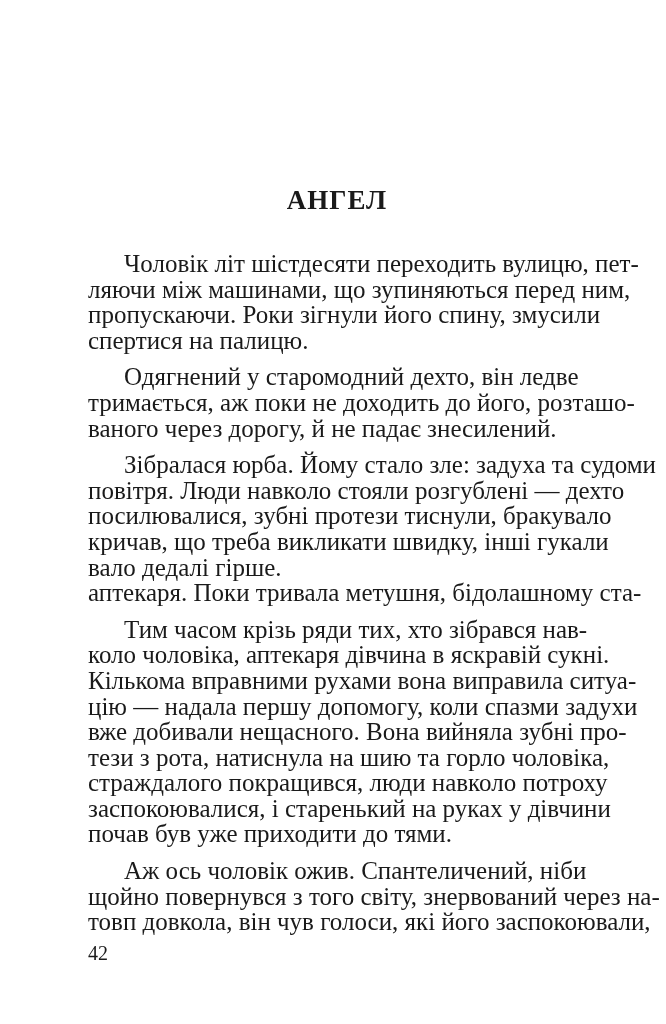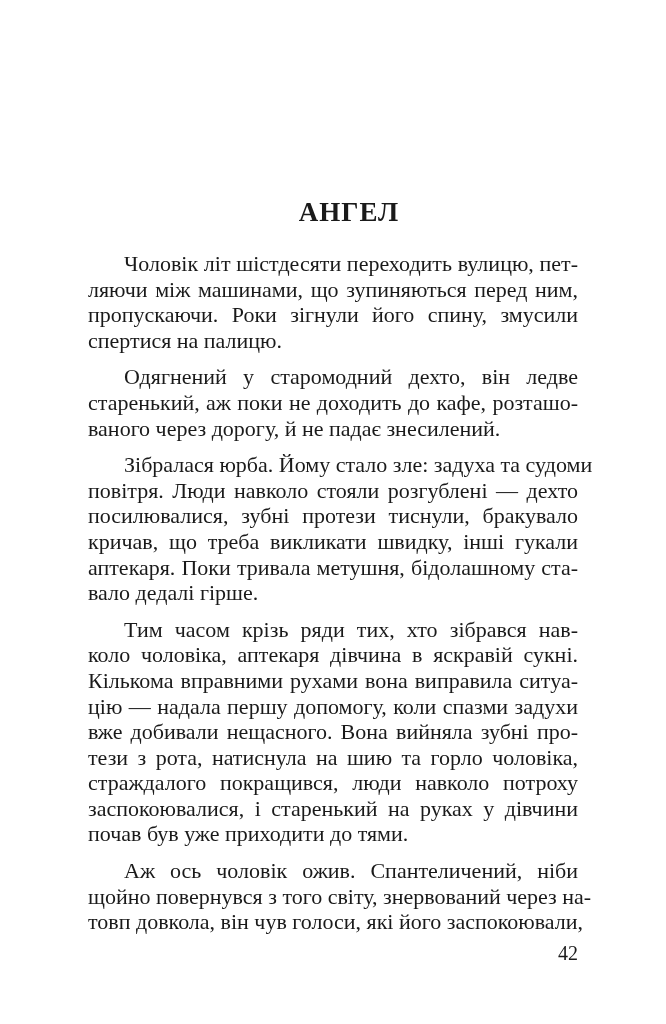--- a/index.html
+++ b/index.html
@@ -25,31 +25,31 @@
     .title {
       position: absolute;
       top: 180px;
       left: 0;
       width: 100%;
       text-align: center;
       font-weight: bold;
       font-size: 27px;
       letter-spacing: 1px;
       line-height: 32px;
-      margin: 16px;
+      margin: 4px;
     }
     .body-text {
       position: absolute;
       top: 251px;
       left: 0;
       width: 100%;
     }
     .para {
       margin: 0 0 11px 0;
-      font-size: 22px;
+      font-size: 25px;
       line-height: 25.6px;
       text-align: justify;
       text-align-last: auto;
     }
     .para .line {
       display: block;
       text-align: justify;
       text-align-last: justify;
       white-space: nowrap;
       overflow: visible;
@@ -58,50 +58,50 @@
       text-indent: 36px;
     }
     .para .line.last {
       text-align-last: left;
     }
     .page-number {
       position: absolute;
       top: 941px;
       left: 0;
       width: 100%;
-      text-align: right;
+      text-align: left;
       font-size: 20px;
       line-height: 24px;
     }
   </style>
 </head>
 <body>
 
 <div class="page">
   <h1 class="title">АНГЕЛ</h1>
 
   <div class="body-text">
     <p class="para">
       <span class="line first">Чоловік літ шістдесяти переходить вулицю, пет-</span>
       <span class="line">ляючи між машинами, що зупиняються перед ним,</span>
       <span class="line">пропускаючи. Роки зігнули його спину, змусили</span>
       <span class="line last">спертися на палицю.</span>
     </p>
     <p class="para">
       <span class="line first">Одягнений у старомодний дехто, він ледве</span>
-      <span class="line">старенький, аж поки не доходить до кафе, розташо-</span>
+      <span class="line">тримається, аж поки не доходить до його, розташо-</span>
       <span class="line last">ваного через дорогу, й не падає знесилений.</span>
     </p>
     <p class="para">
       <span class="line first">Зібралася юрба. Йому стало зле: задуха та судоми</span>
       <span class="line">повітря. Люди навколо стояли розгублені — дехто</span>
       <span class="line">посилювалися, зубні протези тиснули, бракувало</span>
       <span class="line">кричав, що треба викликати швидку, інші гукали</span>
+      <span class="line last">вало дедалі гірше.</span>
       <span class="line">аптекаря. Поки тривала метушня, бідолашному ста-</span>
-      <span class="line last">вало дедалі гірше.</span>
     </p>
     <p class="para">
       <span class="line first">Тим часом крізь ряди тих, хто зібрався нав-</span>
       <span class="line">коло чоловіка, аптекаря дівчина в яскравій сукні.</span>
       <span class="line">Кількома вправними рухами вона виправила ситуа-</span>
       <span class="line">цію — надала першу допомогу, коли спазми задухи</span>
       <span class="line">вже добивали нещасного. Вона вийняла зубні про-</span>
       <span class="line">тези з рота, натиснула на шию та горло чоловіка,</span>
       <span class="line">страждалого покращився, люди навколо потроху</span>
       <span class="line">заспокоювалися, і старенький на руках у дівчини</span>

